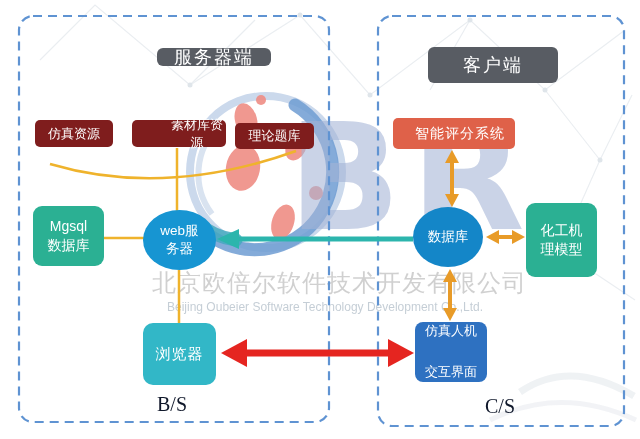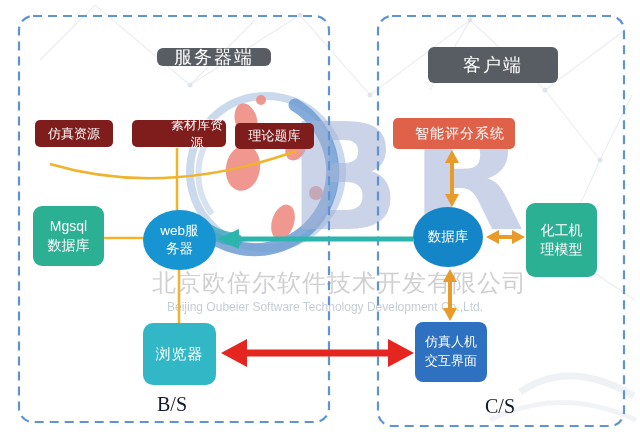--- a/index.html
+++ b/index.html
@@ -43,21 +43,21 @@
   .t-client{left:428px;top:47px;width:130px;height:36px;}
   .n-sim{left:35px;top:120px;width:78px;height:27px;}
   .n-material{left:132px;top:120px;width:94px;height:27px;padding-left:36px;}
   .n-theory{left:235px;top:123px;width:79px;height:26px;}
   .n-scoring{left:393px;top:118px;width:122px;height:31px;padding-left:12px;}
   .n-mgsql{left:33px;top:206px;width:71px;height:60px;}
   .n-chem{left:526px;top:203px;width:71px;height:74px;}
   .n-webserver{left:143px;top:210px;width:73px;height:60px;}
   .n-database{left:413px;top:207px;width:70px;height:60px;}
   .n-browser{left:143px;top:323px;width:73px;height:62px;}
-  .n-simui{left:415px;top:322px;width:72px;height:60px;}
+  .n-simui{left:415px;top:322px;width:72px;height:60px;justify-content:space-between;}
 
   .mode-label{
     font-family:"Liberation Serif","DejaVu Serif",serif;
     font-size:20px;color:#0f172a;z-index:4;text-align:center;width:60px;
   }
   .m-bs{left:142px;top:393px;}
   .m-cs{left:470px;top:395px;}
 </style>
 </head>
 <body>

